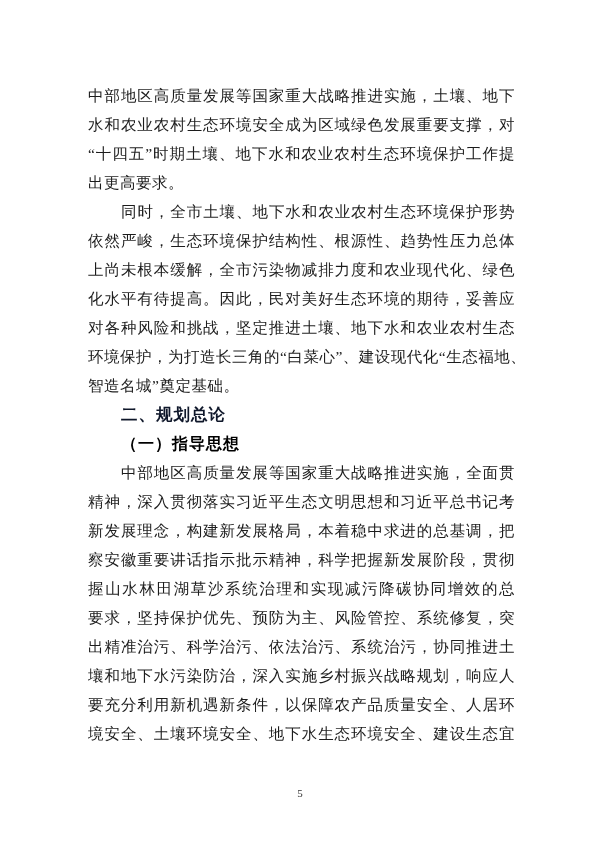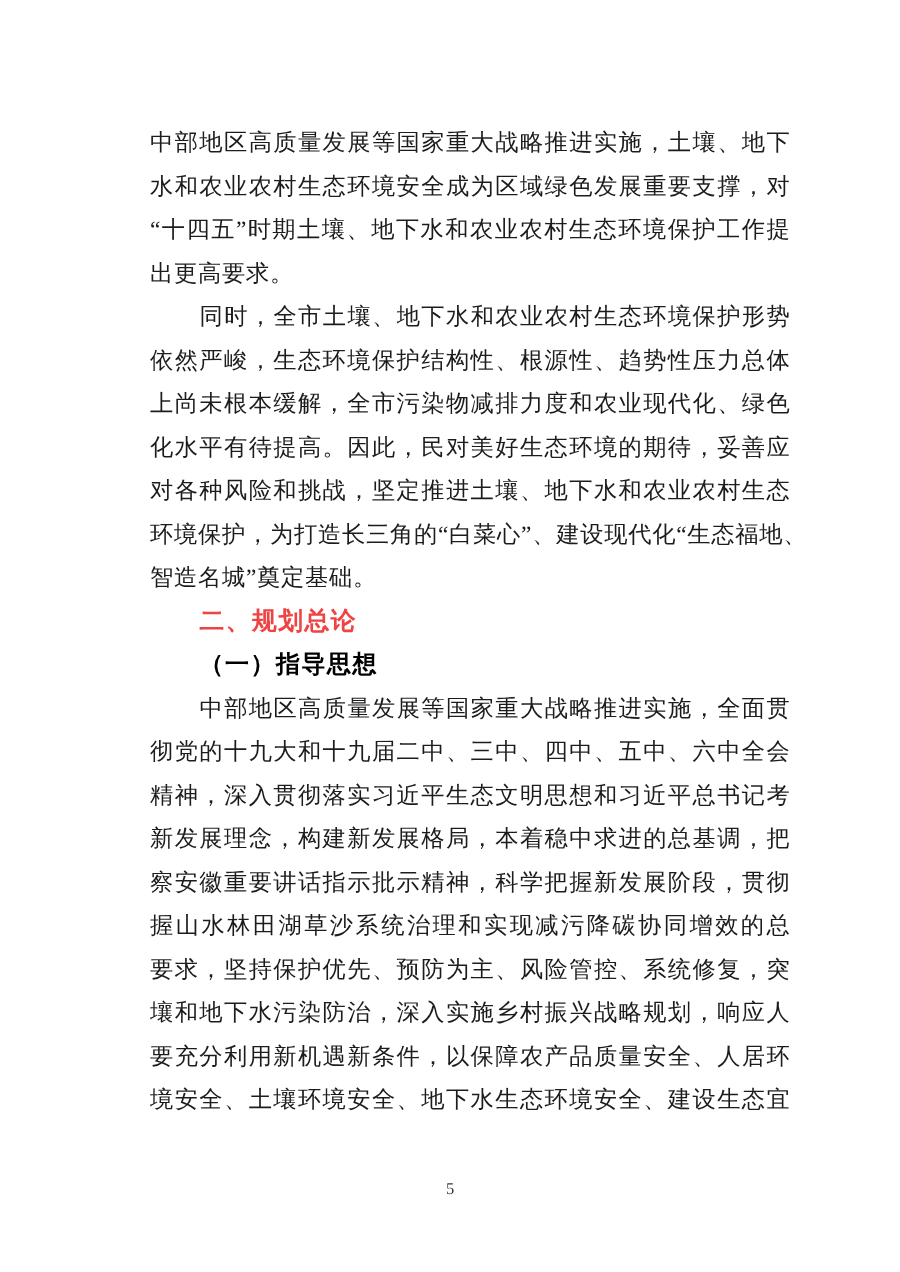--- a/index.html
+++ b/index.html
@@ -14,21 +14,20 @@
     background: #ffffff;
     overflow: hidden;
     font-family: "Liberation Serif", "DejaVu Serif", serif;
     color: #1c1c1c;
   }
   .body-text {
     position: absolute;
     left: 88px;
     top: 81px;
     width: 427px;
-    margin-left: 12px;
   }
   .tline {
     height: 29px;
     line-height: 29px;
     font-size: 15.5px;
     text-align: justify;
     text-align-last: justify;
     white-space: nowrap;
     letter-spacing: 0.5px;
   }
@@ -38,21 +37,21 @@
   .tline.plast {
     text-align-last: left;
   }
   .heading1 {
     height: 29px;
     line-height: 29px;
     padding-left: 33px;
     font-family: "Liberation Sans", "DejaVu Sans", sans-serif;
     font-weight: bold;
     font-size: 16.5px;
-    color: #ef4444;
+    color: #0f172a;
     letter-spacing: 1px;
     text-align: center;
     text-align-last: left;
   }
   .heading2 {
     height: 29px;
     line-height: 29px;
     padding-left: 33px;
     font-family: "Liberation Serif", "DejaVu Serif", serif;
     font-weight: bold;
@@ -91,26 +90,26 @@
     <div class="tline">上尚未根本缓解，全市污染物减排力度和农业现代化、绿色</div>
     <div class="tline">化水平有待提高。因此，民对美好生态环境的期待，妥善应</div>
     <div class="tline">对各种风险和挑战，坚定推进土壤、地下水和农业农村生态</div>
     <div class="tline">环境保护，为打造长三角的“白菜心”、建设现代化“生态福地、</div>
     <div class="tline plast">智造名城”奠定基础。</div>
 
     <div class="heading1">二、规划总论</div>
     <div class="heading2">（一）指导思想</div>
 
     <div class="tline first">中部地区高质量发展等国家重大战略推进实施，全面贯</div>
-    <div class="tline">彻党的十九大和十九届二中、三中、四中、五中、六中全会</div>
     <div class="tline">精神，深入贯彻落实习近平生态文明思想和习近平总书记考</div>
     <div class="tline">新发展理念，构建新发展格局，本着稳中求进的总基调，把</div>
     <div class="tline">察安徽重要讲话指示批示精神，科学把握新发展阶段，贯彻</div>
     <div class="tline">握山水林田湖草沙系统治理和实现减污降碳协同增效的总</div>
     <div class="tline">要求，坚持保护优先、预防为主、风险管控、系统修复，突</div>
+    <div class="tline">出精准治污、科学治污、依法治污、系统治污，协同推进土</div>
     <div class="tline">壤和地下水污染防治，深入实施乡村振兴战略规划，响应人</div>
     <div class="tline">要充分利用新机遇新条件，以保障农产品质量安全、人居环</div>
     <div class="tline">境安全、土壤环境安全、地下水生态环境安全、建设生态宜</div>
 
   </div>
 
   <div class="page-footer">
     <span class="page-number">5</span>
   </div>
 </div>

